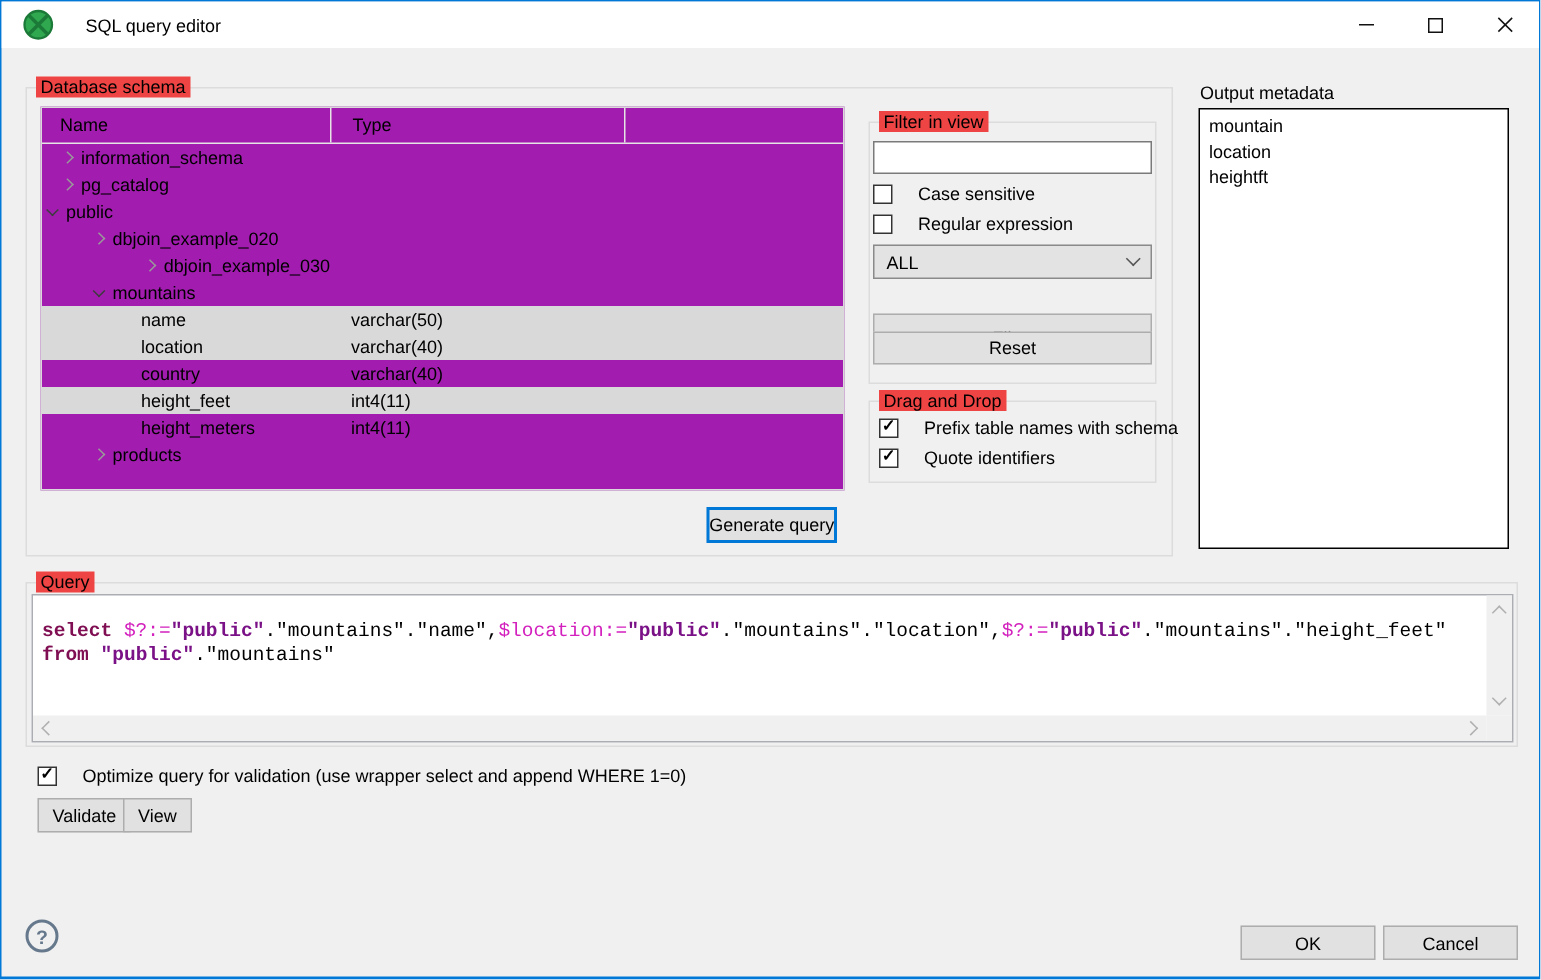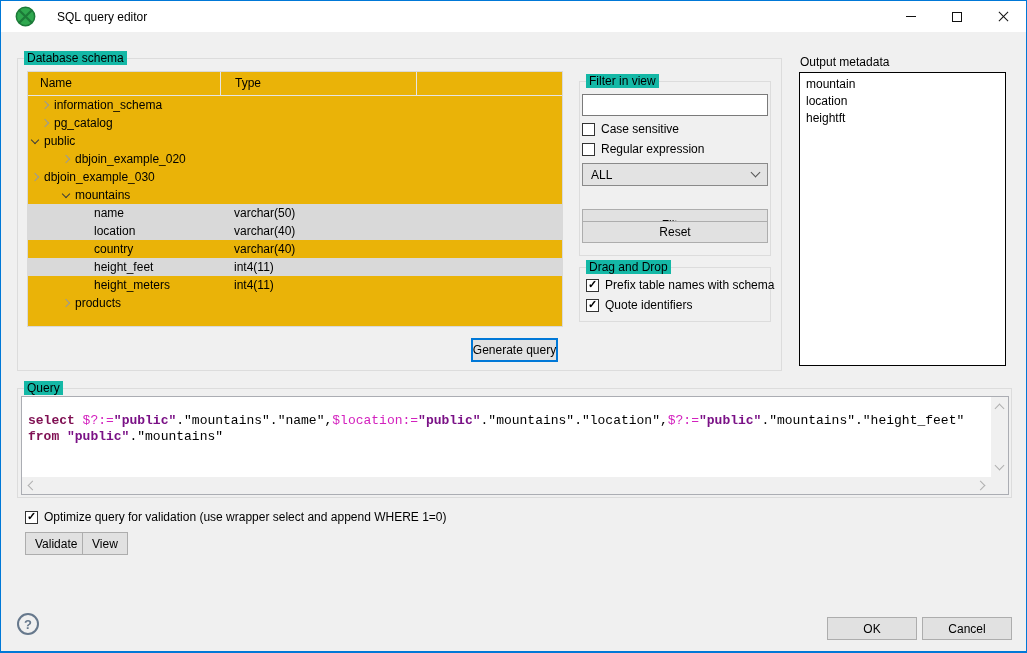--- a/index.html
+++ b/index.html
@@ -15,34 +15,34 @@
   .win-btn{width:46px;height:100%;display:flex;align-items:center;justify-content:center}
   .glyph-min{width:10px;height:1px;background:#111}
   .glyph-max{width:10px;height:10px;border:1px solid #111}
   .glyph-close{position:relative;width:11px;height:11px}
   .glyph-close::before,.glyph-close::after{content:"";position:absolute;left:-1px;top:5px;width:13px;height:1px;background:#111}
   .glyph-close::before{transform:rotate(45deg)}
   .glyph-close::after{transform:rotate(-45deg)}
 
   
   .group{position:absolute;border:1px solid #dcdcdc}
-  .group-label{position:absolute;top:-8px;left:6px;background:#14b8a6;padding:0 3px;white-space:nowrap}
+  .group-label{position:absolute;top:-8px;left:6px;background:#ef4444;padding:0 3px;white-space:nowrap}
   .btn{position:absolute;background:#e1e1e1;border:1px solid #adadad;display:flex;align-items:center;justify-content:center;
     font-family:"Liberation Sans",sans-serif;font-size:12px;white-space:nowrap}
   .btn.default{border:2px solid #0078d7}
-  .cb-row{position:absolute;display:flex;align-items:center;gap:6px;white-space:nowrap}
+  .cb-row{position:absolute;display:flex;align-items:center;gap:17px;white-space:nowrap}
   .cb{width:13px;height:13px;border:1px solid #333;background:#fff;display:inline-flex;align-items:center;justify-content:center;
     font-size:11px;line-height:1;flex:0 0 auto}
   .cb.checked::after{content:"\2713";font-weight:bold;margin-top:-1px}
   .textinput{position:absolute;background:#fff;border:1px solid #7a7a7a;font-family:"Liberation Sans",sans-serif;font-size:12px;padding:0 5px}
   .combo{position:absolute;background:#e3e3e3;border:1px solid #8a8a8a;display:flex;align-items:center;padding:0 8px}
   .combo-chev{margin-left:auto;width:7px;height:7px;border-right:1px solid #555;border-bottom:1px solid #555;transform:rotate(45deg);margin-top:-4px}
 
   
-  .tree{position:absolute;left:26px;top:70px;width:536px;height:256px;background:#eab308;border:1px solid #d9d9d9;overflow:hidden}
+  .tree{position:absolute;left:26px;top:70px;width:536px;height:256px;background:#a21caf;border:1px solid #d9d9d9;overflow:hidden}
   .tree-header{height:24px;display:flex;border-bottom:1px solid #e5e5e5}
   .th{padding-top:4px}
   .th-name{width:192px;padding-left:12px}
   .th-type{width:196px;padding-left:14px;border-left:1px solid #e5e5e5}
   .th-rest{flex:1;border-left:1px solid #e5e5e5}
   .tree-row{height:18px;display:flex;align-items:center}
   .tree-row.selected{background:#d9d9d9}
   .tr-name{width:192px;display:flex;align-items:center;overflow:hidden;white-space:nowrap}
   .tr-type{padding-left:14px;white-space:nowrap}
   .chev-box{width:14px;display:inline-flex;align-items:center;justify-content:center;flex:0 0 auto;margin-right:2px}
@@ -135,21 +135,21 @@
         <div class="tree-row">
           <div class="tr-name" style="padding-left: 31px;">
             <span class="chev-box">
               <span class="chev collapsed"></span>
             </span>
             <span>dbjoin_example_020</span>
           </div>
           <div class="tr-type"></div>
         </div>
         <div class="tree-row">
-          <div class="tr-name" style="">
+          <div class="tr-name" style="padding-left: 31px; justify-content: flex-end;">
             <span class="chev-box">
               <span class="chev collapsed"></span>
             </span>
             <span>dbjoin_example_030</span>
           </div>
           <div class="tr-type"></div>
         </div>
         <div class="tree-row">
           <div class="tr-name" style="padding-left: 31px;">
             <span class="chev-box">

